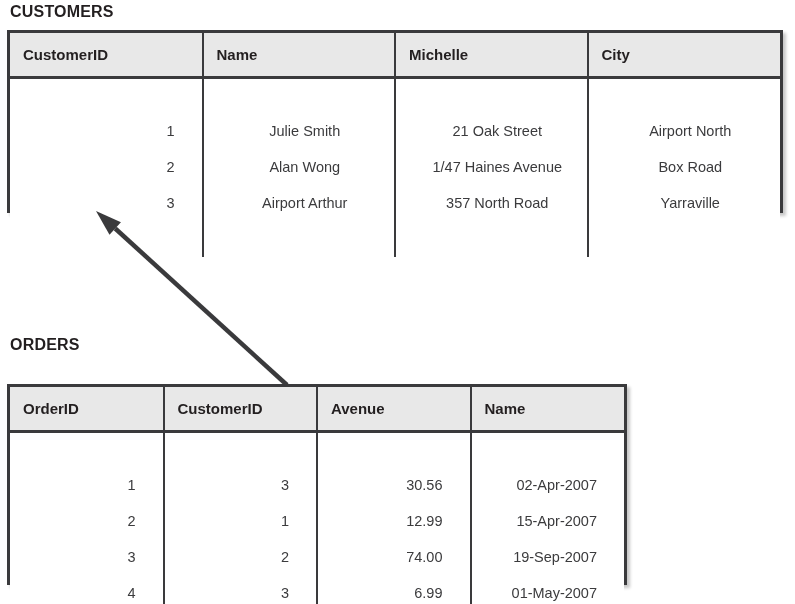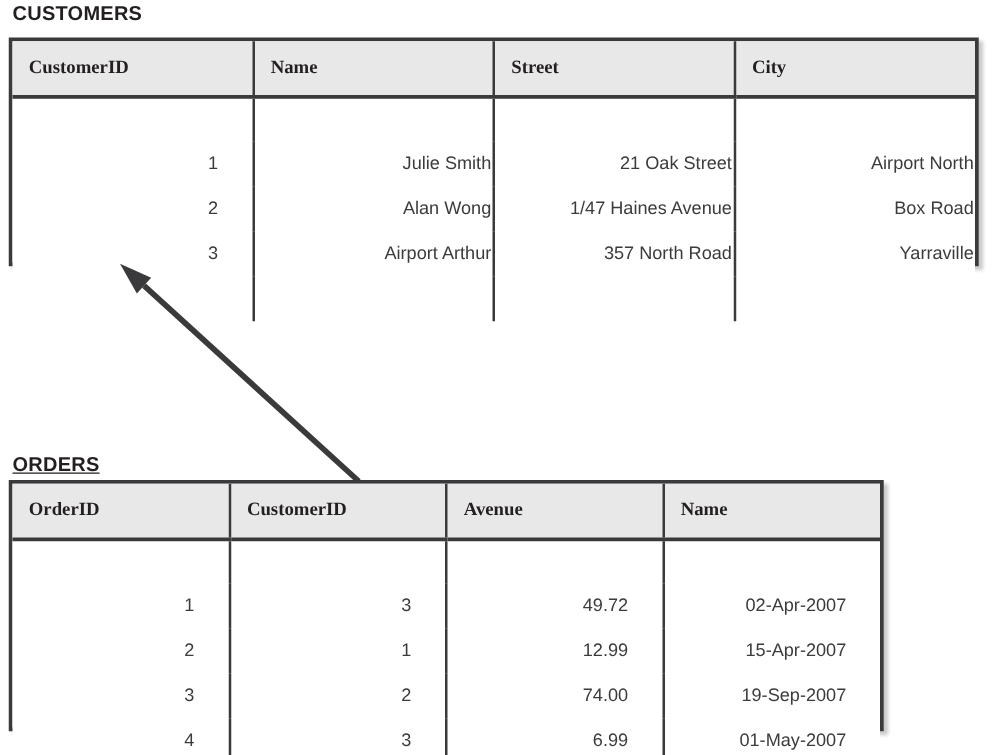--- a/index.html
+++ b/index.html
@@ -29,32 +29,32 @@
   .table-title {
     position: absolute;
     font-size: 16px;
     font-weight: bold;
     color: #231f20;
     letter-spacing: 0.2px;
     white-space: nowrap;
     text-align: center;
   }
   #title-customers { left: 10px; top: 3px; }
-  #title-orders    { left: 10px; top: 364px; text-decoration: underline; }
+  #title-orders    { left: 10px; top: 336px; }
 
   
   .db-table {
     position: absolute;
     border: 3px solid #3a3a3c;
     background: #ffffff;
     box-sizing: border-box;
     box-shadow: 3px 3px 3px rgba(0,0,0,0.22);
   }
   #table-customers { left: 7px; top: 30px;  width: 776px; height: 183px; }
-  #table-orders    { left: 7px; top: 384px; width: 700px; height: 201px; }
+  #table-orders    { left: 7px; top: 384px; width: 620px; height: 201px; }
 
   .db-table table {
     border-collapse: collapse;
     table-layout: fixed;
     width: 100%;
     height: 100%;
   }
 
   .db-table col.c { width: 25%; }
 
@@ -67,42 +67,41 @@
     border-right: 2px solid #3a3a3c;
     border-bottom: 3px solid #3a3a3c;
     font-size: 15px;
     font-weight: bold;
     color: #231f20;
     text-align: left;
     padding: 0 0 0 13px;
     vertical-align: middle;
     box-sizing: border-box;
     white-space: nowrap;
-    font-family: Liberation Serif, serif;
   }
   .db-table th:last-child { border-right: none; }
 
   
   .db-table td {
     border-right: 2px solid #3a3a3c;
     font-size: 14.5px;
     color: #3b3b3d;
     vertical-align: middle;
     box-sizing: border-box;
     white-space: nowrap;
     background: #ffffff;
   }
   .db-table td:last-child { border-right: none; }
 
   .db-table tbody tr { height: 36px; }
   .db-table tbody tr.pad-top td { height: 20px; }
   .db-table tbody tr.pad-bot td { height: 18px; }
 
   .cell-num  { text-align: right; padding-right: 27px; }
-  .cell-text { text-align: right;  padding-left: 13px; }
+  .cell-text { text-align: center;  padding-left: 13px; }
 
   
   #relation-arrow {
     position: absolute;
     left: 0;
     top: 0;
     width: 795px;
     height: 604px;
     pointer-events: none;
   }
@@ -119,21 +118,21 @@
       <colgroup>
         <col class="c">
           <col class="c">
           <col class="c">
           <col class="c">
       </colgroup>
       <thead>
         <tr>
           <th>CustomerID</th>
           <th>Name</th>
-          <th>Street</th>
+          <th>Michelle</th>
           <th>City</th>
         </tr>
       </thead>
       <tbody>
         <tr class="pad-top">
           <td></td>
           <td></td>
           <td></td>
           <td></td>
         </tr>
@@ -186,21 +185,21 @@
       <tbody>
         <tr class="pad-top">
           <td></td>
           <td></td>
           <td></td>
           <td></td>
         </tr>
         <tr>
           <td class="cell-num">1</td>
           <td class="cell-num">3</td>
-          <td class="cell-num">49.72</td>
+          <td class="cell-num">30.56</td>
           <td class="cell-num">02-Apr-2007</td>
         </tr>
         <tr>
           <td class="cell-num">2</td>
           <td class="cell-num">1</td>
           <td class="cell-num">12.99</td>
           <td class="cell-num">15-Apr-2007</td>
         </tr>
         <tr>
           <td class="cell-num">3</td>

